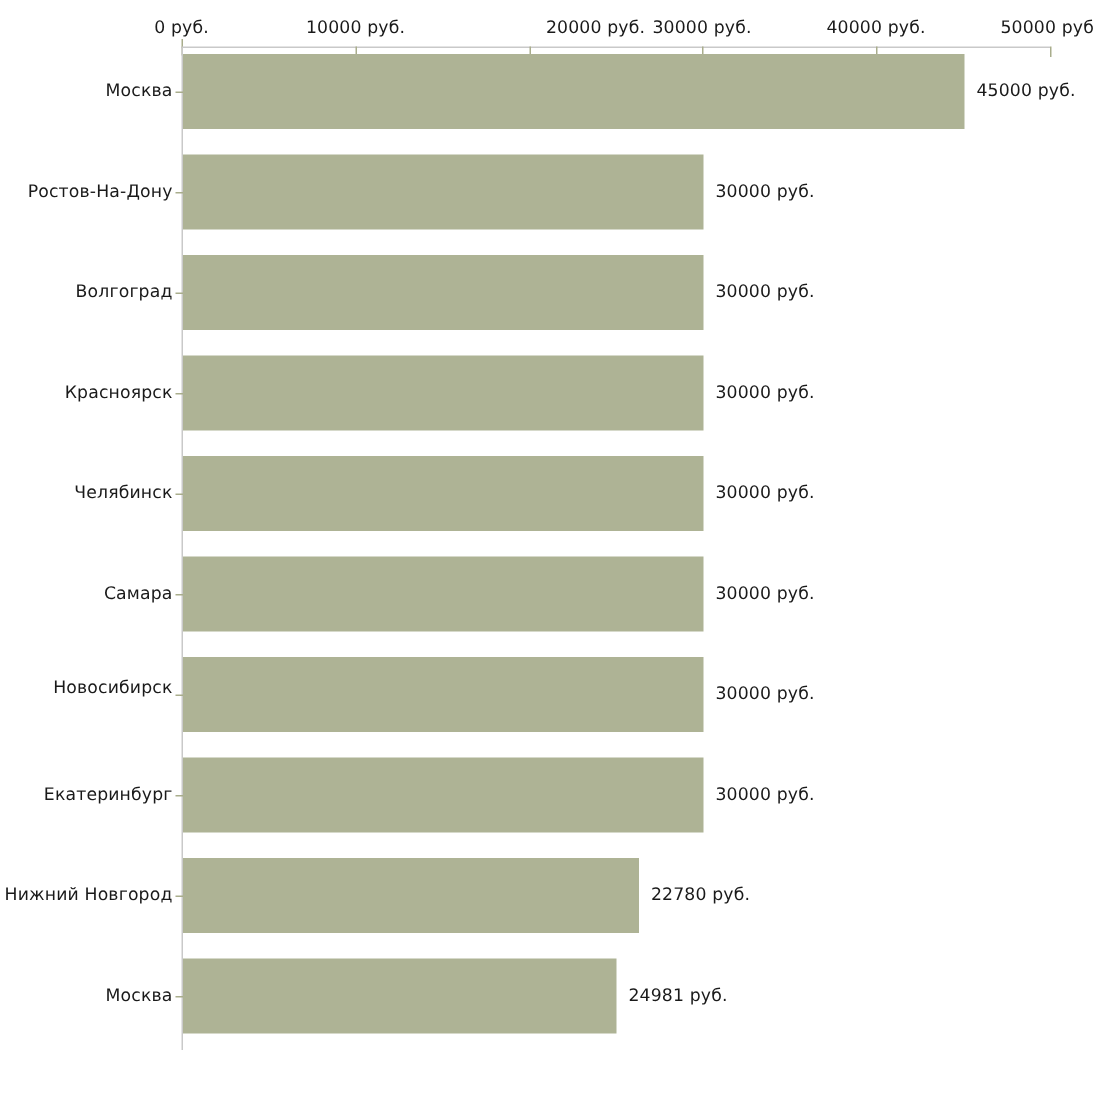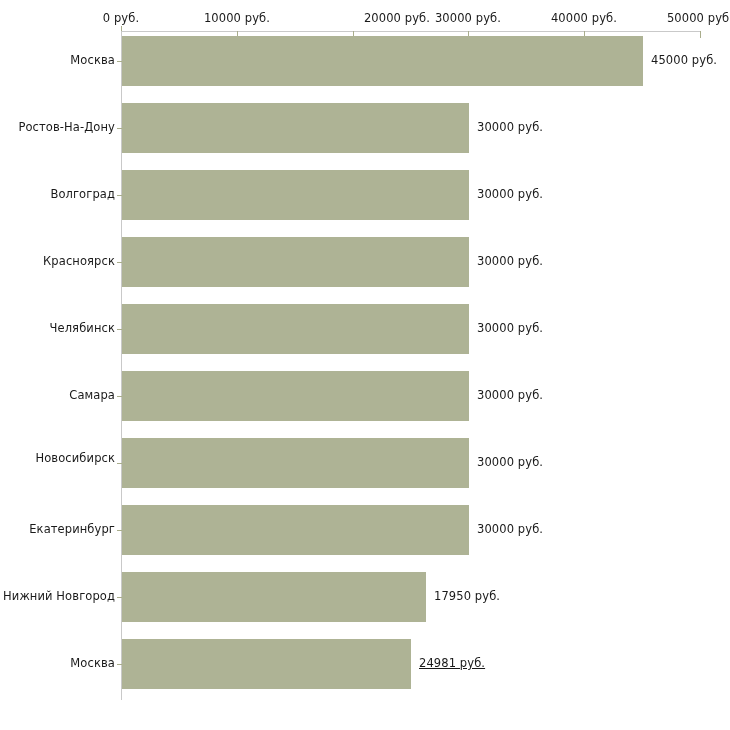--- a/index.html
+++ b/index.html
@@ -165,19 +165,19 @@
         <div class="bar-value" style="left: 477px; top: 255px;">30000 руб.</div>
         <div class="bar" title="Челябинск — 30000 руб." style="top: 304px; height: 50px; width: 347px; background: rgb(174, 179, 149);"></div>
         <div class="bar-value" style="left: 477px; top: 322px;">30000 руб.</div>
         <div class="bar" title="Самара — 30000 руб." style="top: 371px; height: 50px; width: 347px; background: rgb(174, 179, 149);"></div>
         <div class="bar-value" style="left: 477px; top: 389px;">30000 руб.</div>
         <div class="bar" title="Новосибирск — 30000 руб." style="top: 438px; height: 50px; width: 347px; background: rgb(174, 179, 149);"></div>
         <div class="bar-value" style="left: 477px; top: 456px;">30000 руб.</div>
         <div class="bar" title="Екатеринбург — 30000 руб." style="top: 505px; height: 50px; width: 347px; background: rgb(174, 179, 149);"></div>
         <div class="bar-value" style="left: 477px; top: 523px;">30000 руб.</div>
         <div class="bar" title="Нижний Новгород — 26260 руб." style="top: 572px; height: 50px; width: 304px; background: rgb(174, 179, 149);"></div>
-        <div class="bar-value" style="left: 434px; top: 590px;">17950 руб.</div>
+        <div class="bar-value" style="left: 434px; top: 590px;">22780 руб.</div>
         <div class="bar" title="Пермь — 24981 руб." style="top: 639px; height: 50px; width: 289px; background: rgb(174, 179, 149);"></div>
-        <div class="bar-value" style="left: 419px; top: 657px; text-decoration: underline;">24981 руб.</div>
+        <div class="bar-value" style="left: 419px; top: 657px;">24981 руб.</div>
       </div>
 
   </div>
 </div>
 
 </body></html>

